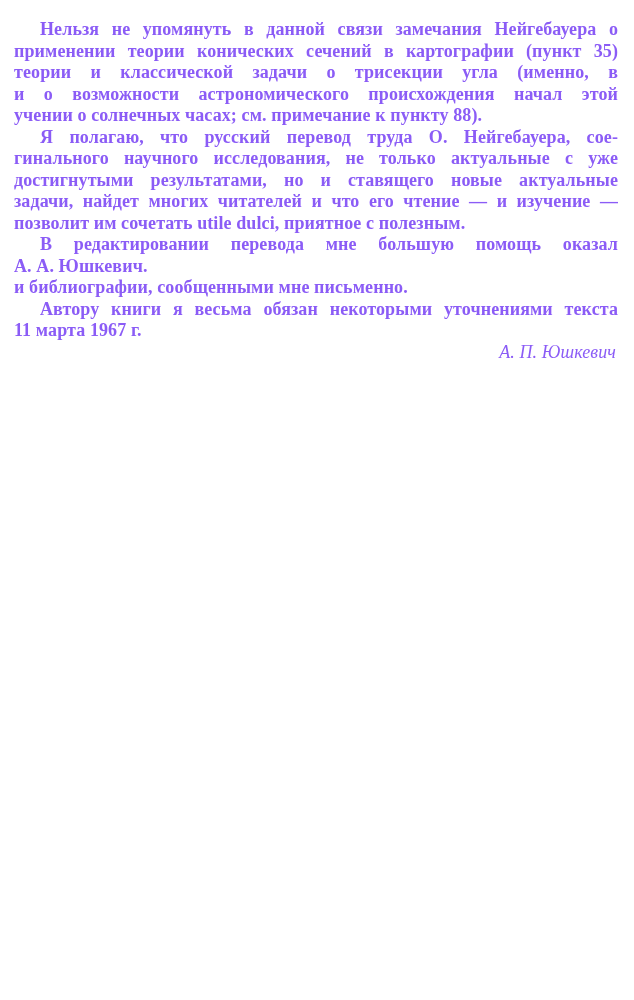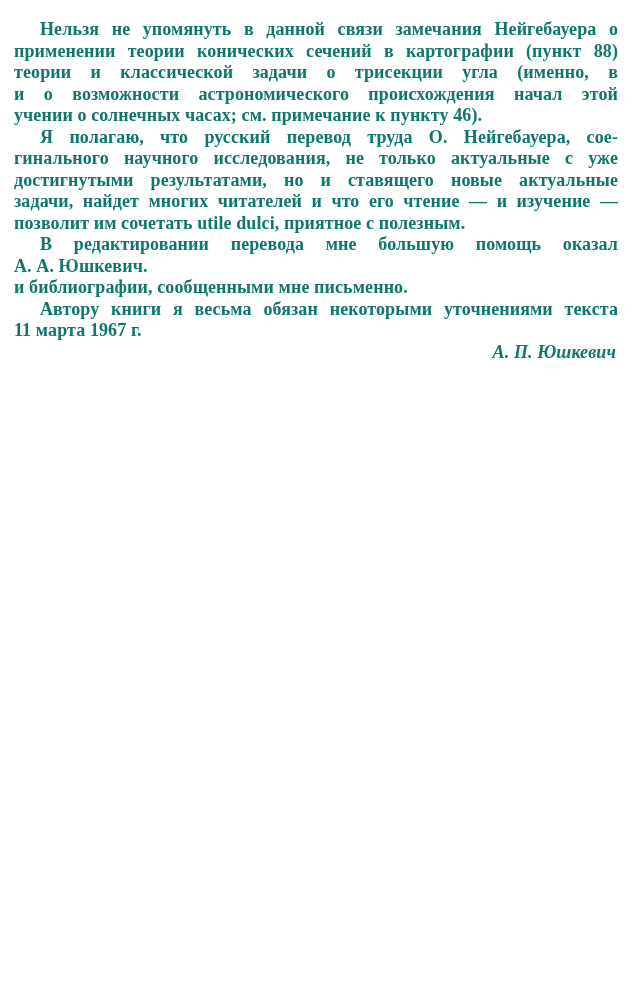--- a/index.html
+++ b/index.html
@@ -42,33 +42,33 @@
   }
   .line.indent {
     text-indent: 26px;
   }
   .line.right {
     text-align: right;
     padding-right: 2px;
   }
   .line.italic {
     font-style: italic;
-    font-weight: 700;
+    font-weight: 400;
   }
 </style>
 </head>
 <body>
 
 <div class="page">
-  <div class="text-block" id="text-block" style="color: #0f766e;">
+  <div class="text-block" id="text-block" style="color: #8b5cf6;">
       <div class="line justify indent">Нельзя не упомянуть в данной связи замечания Нейгебауера о</div>
-      <div class="line justify">применении теории конических сечений в картографии (пункт 88)</div>
+      <div class="line justify">применении теории конических сечений в картографии (пункт 35)</div>
       <div class="line justify">теории и классической задачи о трисекции угла (именно, в</div>
       <div class="line justify">и о возможности астрономического происхождения начал этой</div>
-      <div class="line">учении о солнечных часах; см. примечание к пункту 46).</div>
+      <div class="line">учении о солнечных часах; см. примечание к пункту 88).</div>
       <div class="line justify indent">Я полагаю, что русский перевод труда О. Нейгебауера, сое-</div>
       <div class="line justify">гинального научного исследования, не только актуальные с уже</div>
       <div class="line justify">достигнутыми результатами, но и ставящего новые актуальные</div>
       <div class="line justify">задачи, найдет многих читателей и что его чтение — и изучение —</div>
       <div class="line">позволит им сочетать utile dulci, приятное с полезным.</div>
       <div class="line justify indent">В редактировании перевода мне большую помощь оказал</div>
       <div class="line">А. А. Юшкевич.</div>
       <div class="line">и библиографии, сообщенными мне письменно.</div>
       <div class="line justify indent">Автору книги я весьма обязан некоторыми уточнениями текста</div>
       <div class="line">11 марта 1967 г.</div>

